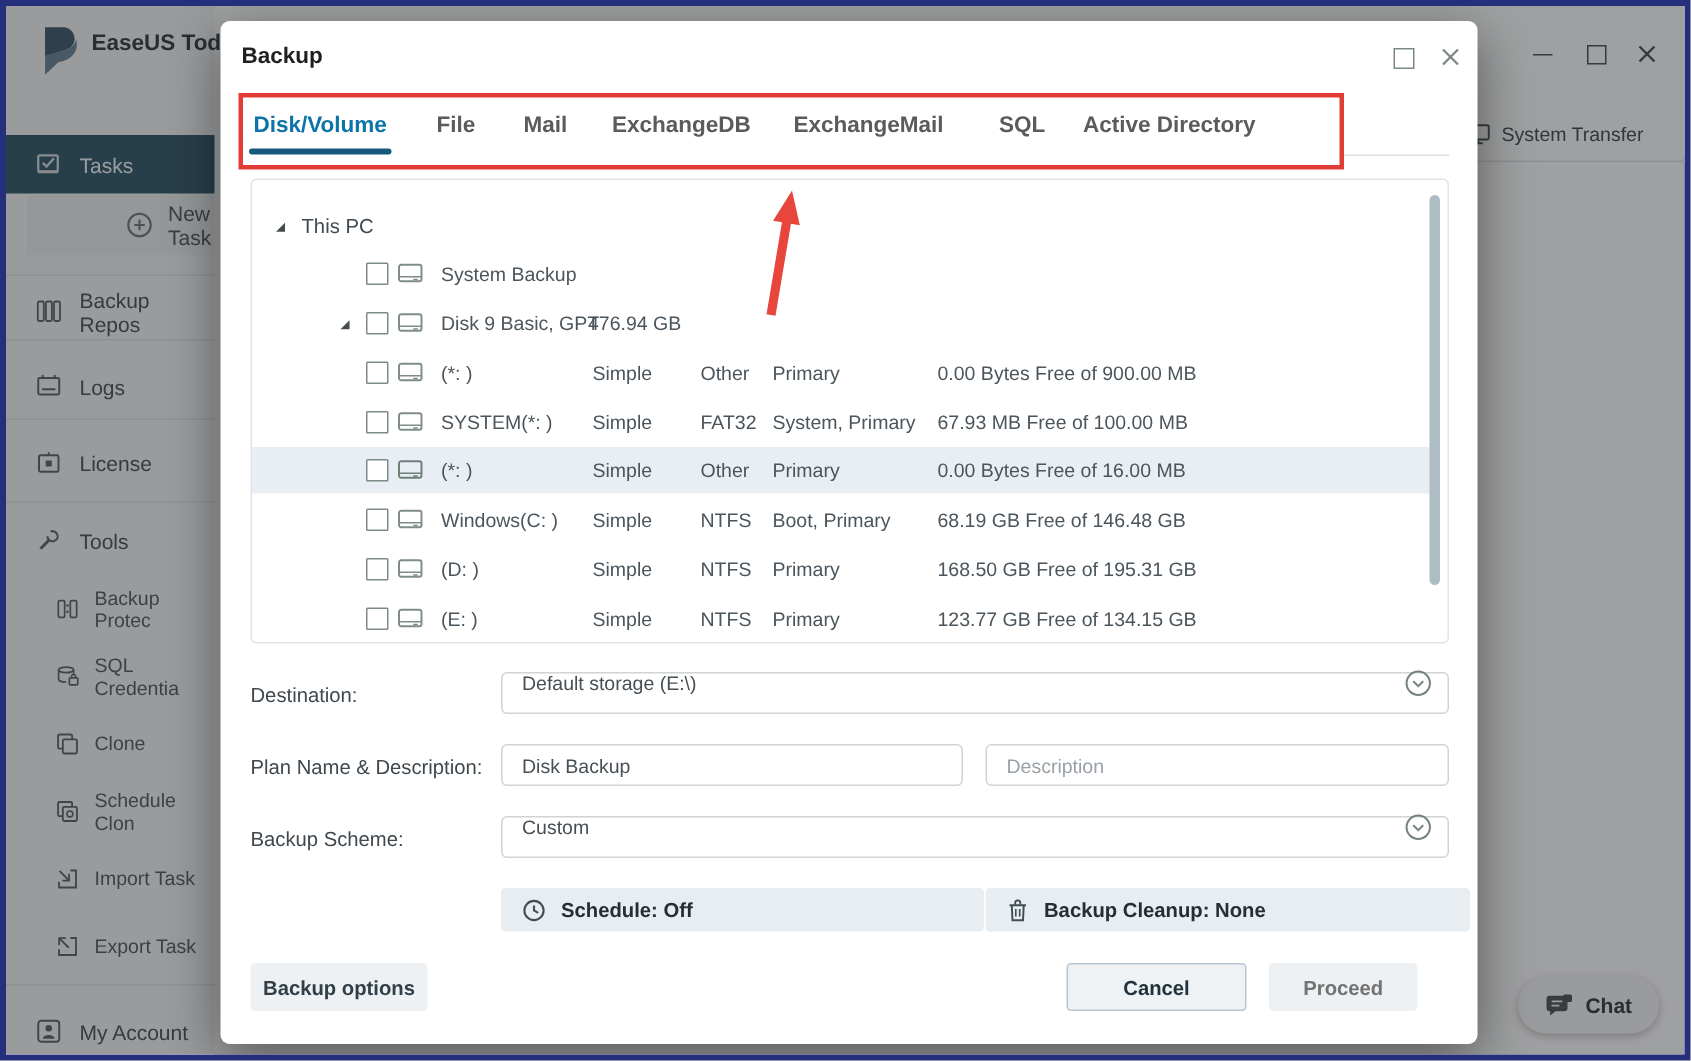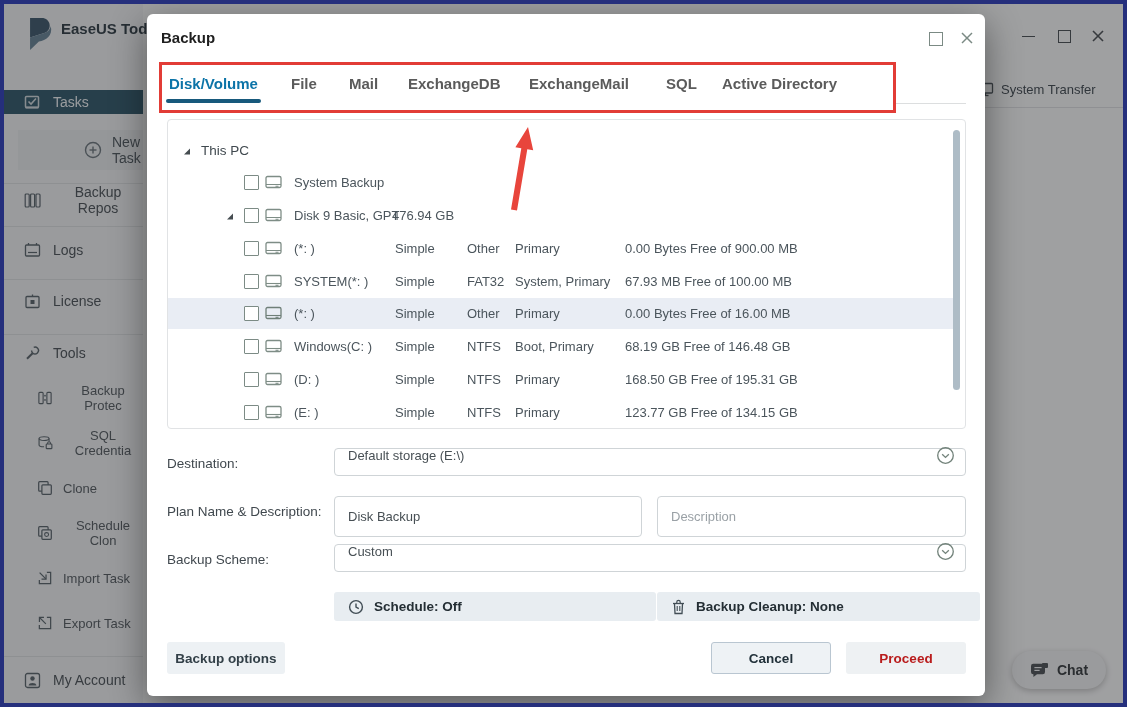--- a/index.html
+++ b/index.html
@@ -4,21 +4,21 @@
 <style>
   html,body{margin:0;padding:0;background:#888;}
   .screen{position:relative;width:1127px;height:707px;background:#f8f9fa;
     border:4px solid #252f7c;box-sizing:border-box;overflow:hidden;
     font-family:"Liberation Sans",sans-serif;-webkit-font-smoothing:antialiased;}
   .abs{position:absolute;}
   
   .app-header{position:absolute;left:139px;top:0;right:0;height:100px;background:#f8f9fa;}
   .sidebar{position:absolute;left:0;top:0;width:139px;bottom:0;background:#eef0f2;}
   .sb-sep{position:absolute;left:0;width:139px;height:1px;background:#d9dcdf;}
-  .sb-item{position:absolute;left:0;width:139px;height:24px;display:flex;align-items:center;color:#3b4349;font-size:14px;text-align:center;}
+  .sb-item{position:absolute;left:0;width:139px;height:39px;display:flex;align-items:center;color:#3b4349;font-size:14px;}
   .sb-item .ic{margin-left:20px;margin-right:12px;display:inline-flex;}
   .sb-sub .ic{margin-left:33px;margin-right:10px;}
   .sb-sub{font-size:13px;color:#454d53;}
   .sb-sel{background:#1e4a5e;color:#edf2f5;}
   .badge{position:absolute;left:57px;top:41px;background:#dfe3e6;color:#44708c;font-size:12px;
     padding:2px 9px;border-radius:2px;margin-top:47px;}
   .app-title{position:absolute;left:57px;top:16px;font-size:15px;font-weight:bold;color:#1c2a33;}
   .newtask{position:absolute;left:14px;top:126px;width:125px;height:40px;background:#e6e9ec;
     display:flex;align-items:center;color:#3f4a50;font-size:14px;}
   .winbtn{position:absolute;top:22px;width:28px;height:20px;display:flex;align-items:center;justify-content:center;}
@@ -46,21 +46,21 @@
   .cb{position:absolute;top:8px;width:13px;height:13px;border:1.5px solid #7c8b85;border-radius:1px;background:#fff;}
   .dicon{position:absolute;top:8px;}
   .tri{position:absolute;top:11px;}
   .hlrow{background:#e9edf4;}
   .scrollthumb{position:absolute;left:785px;top:10px;width:7px;height:260px;background:#aebcc6;border-radius:3.5px;}
   .arrow{position:absolute;left:352px;top:110px;z-index:8;}
   .flabel{position:absolute;font-size:13.5px;color:#40484e;}
   .fselect{position:absolute;height:28px;border:1px solid #cfd4d7;border-radius:4px;box-sizing:border-box;
     display:flex;align-items:center;font-size:13px;color:#474f54;padding:0 10px 14px 13px;background:#fff;}
   .fselect .chev{margin-left:auto;display:inline-flex;}
-  .finput{position:absolute;height:41px;border:1px solid #cfd4d7;border-radius:4px;box-sizing:border-box;
+  .finput{position:absolute;height:28px;border:1px solid #cfd4d7;border-radius:4px;box-sizing:border-box;
     display:flex;align-items:center;font-size:13px;color:#474f54;padding:0 13px;background:#fff;}
   .placeholder{color:#9aa1a6;}
   .graybtn{position:absolute;height:29px;background:#e8edf1;border-radius:3px;display:flex;align-items:center;
     font-size:13.5px;font-weight:bold;color:#242e34;padding-left:14px;gap:10px;}
   .footbtn{position:absolute;top:628px;height:32px;border-radius:3px;display:flex;align-items:center;
     justify-content:center;font-size:13.5px;font-weight:bold;box-sizing:border-box;}
 </style>
 </head>
 <body>
 
@@ -440,18 +440,18 @@
         </svg>
       <span>Backup Cleanup: None</span>
     </div>
 
     <div class="footbtn" style="left:20px;width:118px;background:#edf1f4;color:#323f47">
       <span>Backup options</span>
     </div>
     <div class="footbtn" style="left:564px;width:120px;background:#eef2f5;border:1px solid #b9c6d1;color:#22313a">
       <span>Cancel</span>
     </div>
-    <div class="footbtn" style="left:699px;width:120px;background:#eef1f3;color:#b91c1c">
+    <div class="footbtn" style="left:699px;width:99px;background:#eef1f3;color:#737373">
       <span>Proceed</span>
     </div>
   </div>
 
 </div>
 
 </body></html>

